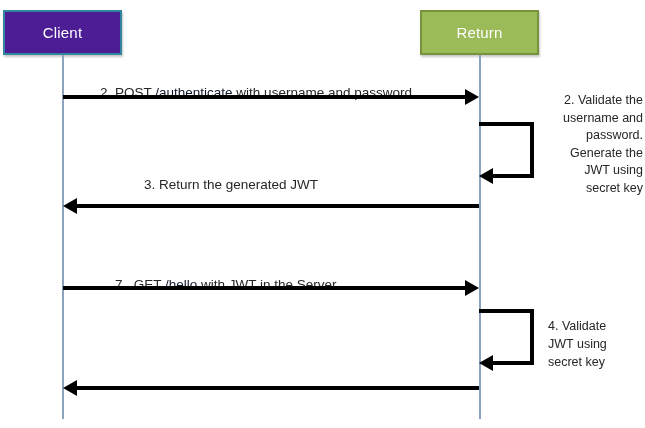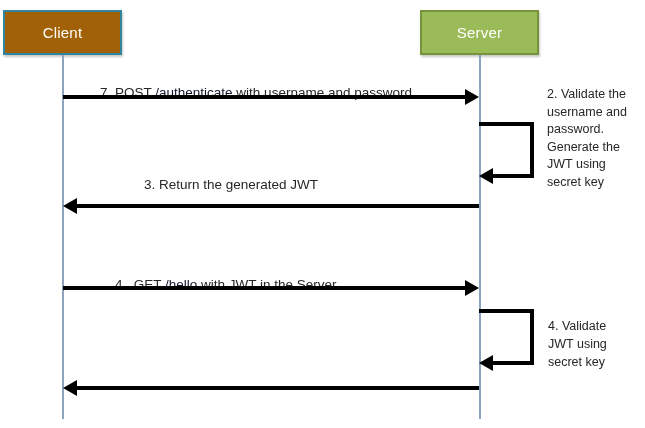--- a/index.html
+++ b/index.html
@@ -7,21 +7,21 @@
     position:relative;width:645px;height:428px;background:#ffffff;
     font-family:"Liberation Sans", sans-serif;overflow:hidden;
   }
   
   .actor{
     position:absolute;top:10px;width:119px;height:45px;box-sizing:border-box;
     display:flex;align-items:center;justify-content:center;
     color:#ffffff;font-size:15px;letter-spacing:.2px;
     box-shadow:1px 1.5px 2px rgba(0,0,0,.22);
   }
-  .actor-client{left:3px;background:#a16207;border:2px solid #31859C;}
+  .actor-client{left:3px;background:#4c1d95;border:2px solid #31859C;}
   .actor-server{left:420px;background:#9BBB59;border:2px solid #77933C;}
   
   .lifeline{position:absolute;top:55px;width:1.5px;height:364px;background:#8CA3BD;}
   .ll-client{left:62px;}
   .ll-server{left:479px;}
   
   .arrow{position:absolute;left:63px;width:416px;height:16px;display:flex;align-items:center;}
   .shaft{flex:1;height:4px;background:#000;}
   .head-r{width:0;height:0;border-left:14px solid #000;border-top:8px solid transparent;border-bottom:8px solid transparent;}
   .head-l{width:0;height:0;border-right:14px solid #000;border-top:8px solid transparent;border-bottom:8px solid transparent;}
@@ -36,53 +36,53 @@
 </style>
 </head>
 <body>
 
 <div class="canvas">
 
   <div class="actor actor-client">
     <span>Client</span>
   </div>
   <div class="actor actor-server">
-    <span>Server</span>
+    <span>Return</span>
   </div>
 
   <div class="lifeline ll-client"></div>
   <div class="lifeline ll-server"></div>
 
   <div class="msg" style="left:85px;top:70px;">
-    <span>7. POST </span><span class="path">/authenticate</span><span> with username and password</span>
+    <span>2. POST </span><span class="path">/authenticate</span><span> with username and password</span>
   </div>
   <div class="arrow" style="top:89px;">
     <div class="shaft"></div>
     <div class="head-r"></div>
   </div>
 
   <div class="bar" style="left:479px;top:122px;width:55px;height:4px;"></div>
   <div class="bar" style="left:530px;top:122px;width:4px;height:56px;"></div>
   <div class="bar" style="left:493px;top:174px;width:41px;height:4px;"></div>
   <div class="loop-head" style="left:479px;top:168px;"></div>
-  <div class="note" style="left:547px;top:86px;width:96px;">2. Validate the
+  <div class="note" style="left:547px;top:92px;width:96px;text-align:right;">2. Validate the
 username and
 password.
 Generate the
 JWT using
 secret key</div>
 
   <div class="msg" style="left:144px;top:177px;">3. Return the generated JWT</div>
   <div class="arrow" style="top:198px;">
     <div class="head-l"></div>
     <div class="shaft"></div>
   </div>
 
   <div class="msg" style="left:100px;top:262px;">
-    <span>4.  GET </span><span class="path">/hello</span><span> with JWT in the Server</span>
+    <span>7.  GET </span><span class="path">/hello</span><span> with JWT in the Server</span>
   </div>
   <div class="arrow" style="top:280px;">
     <div class="shaft"></div>
     <div class="head-r"></div>
   </div>
 
   <div class="bar" style="left:479px;top:309px;width:55px;height:4px;"></div>
   <div class="bar" style="left:530px;top:309px;width:4px;height:56px;"></div>
   <div class="bar" style="left:493px;top:361px;width:41px;height:4px;"></div>
   <div class="loop-head" style="left:479px;top:355px;"></div>

